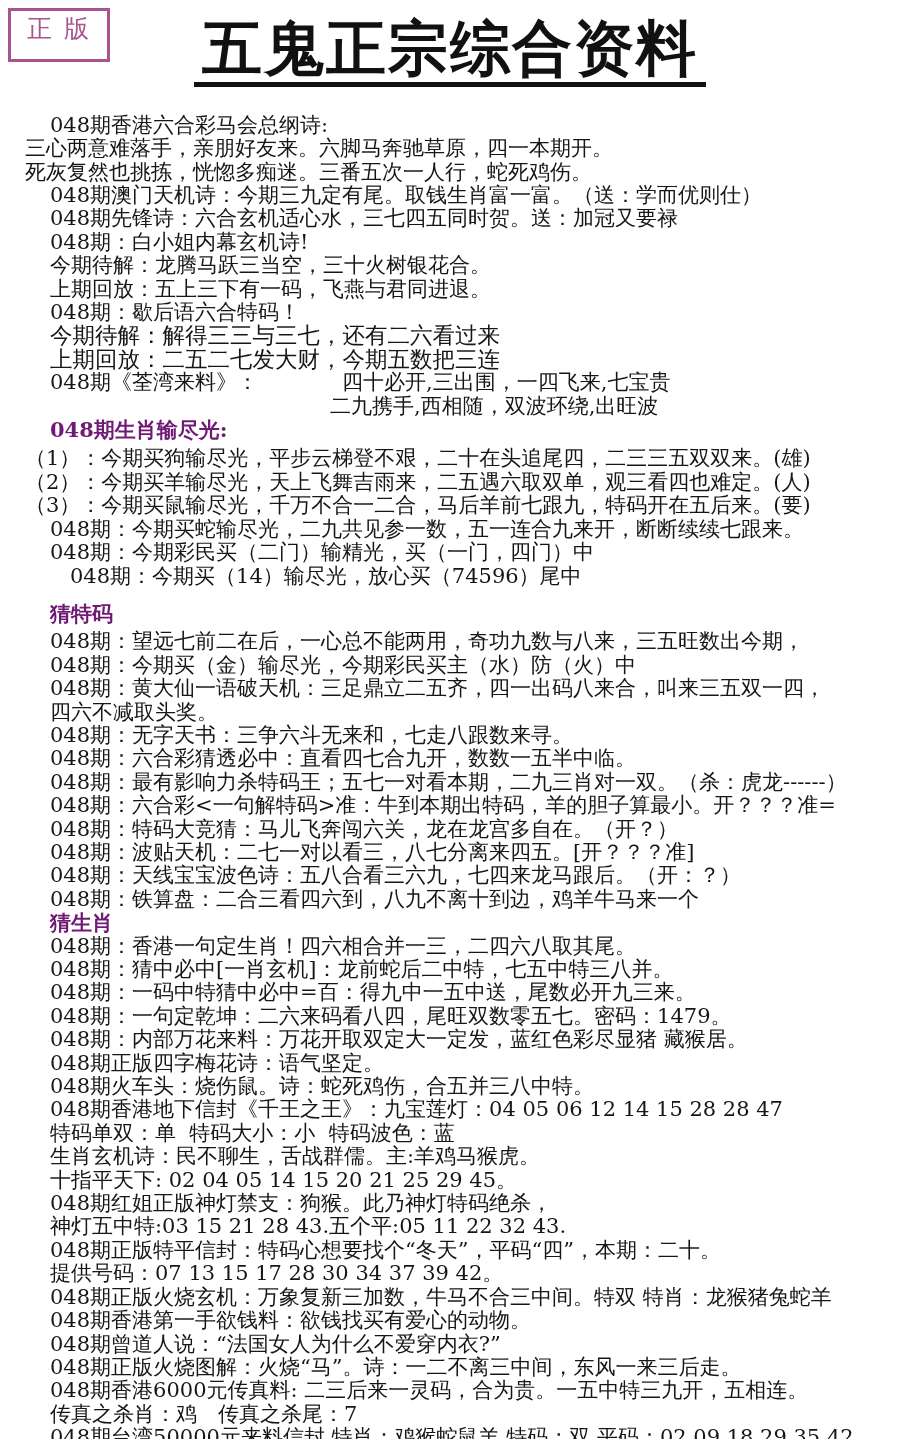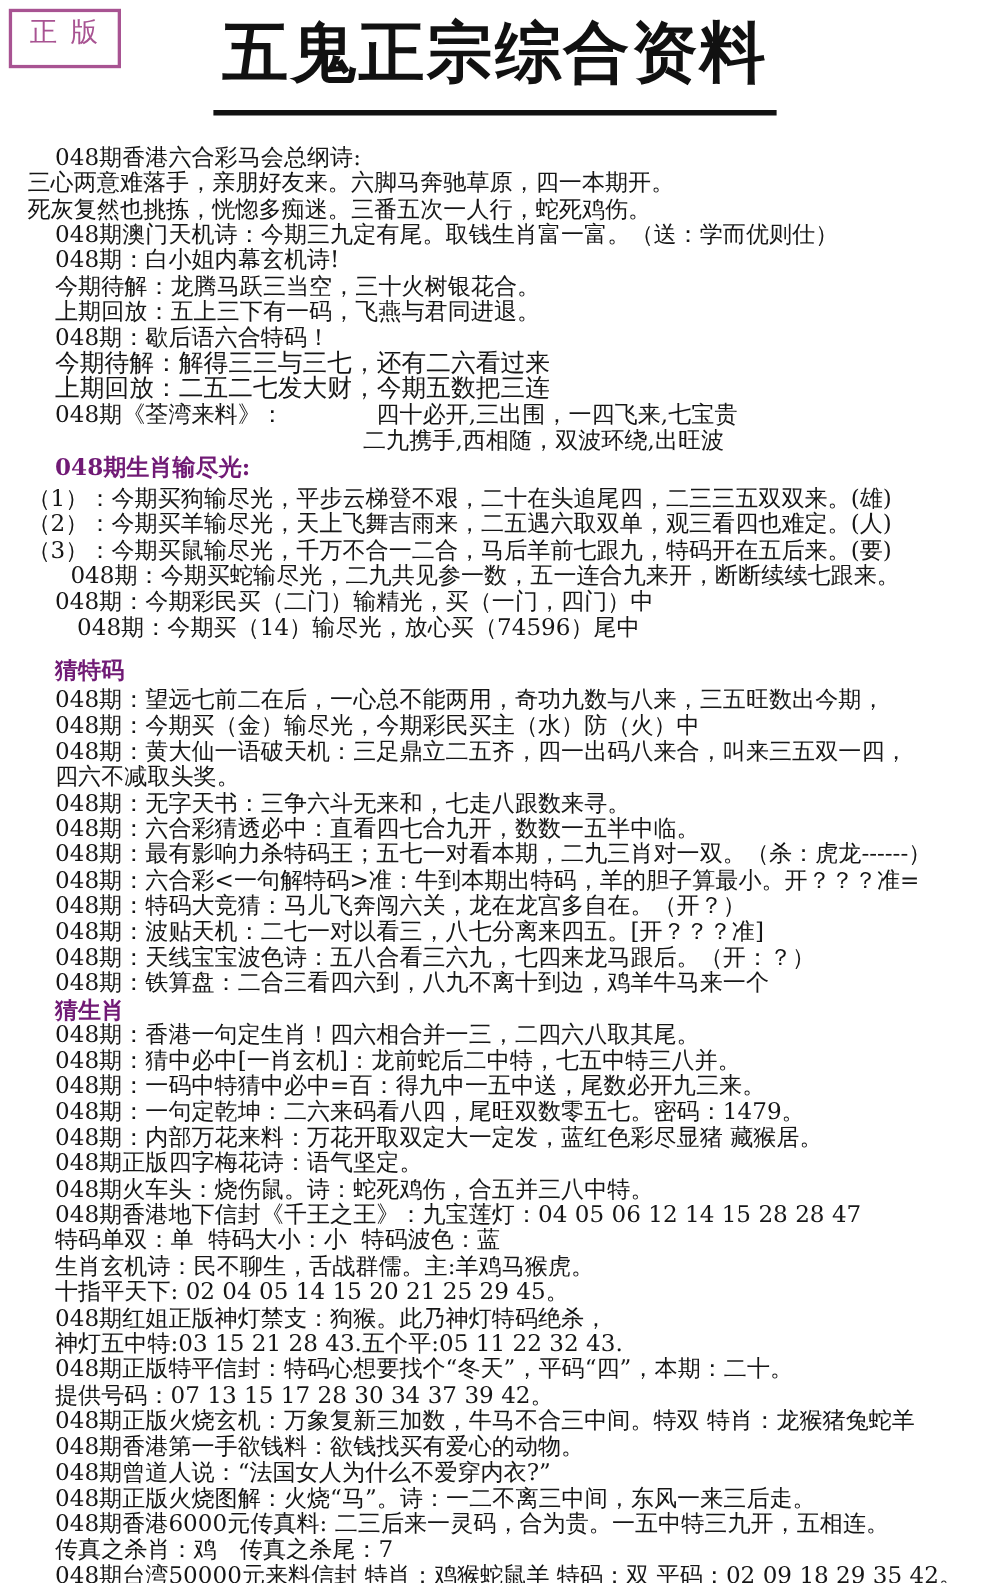--- a/index.html
+++ b/index.html
@@ -23,21 +23,21 @@
   }
   .title-wrap{text-align:center;margin:0;padding-top:16px;}
   .title{
     display:inline-block;
     font-size:60px;
     font-weight:bold;
     letter-spacing:2px;
     line-height:1.08;
     color:#111111;
     border-bottom:5px solid #111111;
-    padding:0 8px 19px 8px;
+    padding:0 8px 1px 8px;
   }
   .content{padding:27px 0 0 50px;}
   .line{
     font-size:21px;
     line-height:23.4px;
     white-space:pre;
   }
   .red{color:#701a75;}
   .bold{font-weight:bold;}
   .lg{font-size:22.5px;}
@@ -49,33 +49,34 @@
 
 <div class="title-wrap">
   <span class="title">五鬼正宗综合资料</span>
 </div>
 
 <div class="content">
     <div class="line">048期香港六合彩马会总纲诗:</div>
     <div class="line" style="margin-left: -25px;">三心两意难落手，亲朋好友来。六脚马奔驰草原，四一本期开。</div>
     <div class="line" style="margin-left: -25px;">死灰复然也挑拣，恍惚多痴迷。三番五次一人行，蛇死鸡伤。</div>
     <div class="line">048期澳门天机诗：今期三九定有尾。取钱生肖富一富。（送：学而优则仕）</div>
+    <div class="line">048期先锋诗：六合玄机适心水，三七四五同时贺。送：加冠又要禄</div>
     <div class="line">048期：白小姐内幕玄机诗!</div>
     <div class="line">今期待解：龙腾马跃三当空，三十火树银花合。</div>
     <div class="line">上期回放：五上三下有一码，飞燕与君同进退。</div>
     <div class="line">048期：歇后语六合特码！</div>
     <div class="line lg">今期待解：解得三三与三七，还有二六看过来</div>
     <div class="line lg">上期回放：二五二七发大财，今期五数把三连</div>
     <div class="line">048期《荃湾来料》：　　　　四十必开,三出围，一四飞来,七宝贵</div>
     <div class="line" style="margin-left: 280px;">二九携手,西相随，双波环绕,出旺波</div>
     <div class="line red bold">048期生肖输尽光:</div>
     <div class="line" style="margin-left: -25px; margin-top: 6px;">（1）：今期买狗输尽光，平步云梯登不艰，二十在头追尾四，二三三五双双来。(雄)</div>
     <div class="line" style="margin-left: -25px;">（2）：今期买羊输尽光，天上飞舞吉雨来，二五遇六取双单，观三看四也难定。(人)</div>
     <div class="line" style="margin-left: -25px;">（3）：今期买鼠输尽光，千万不合一二合，马后羊前七跟九，特码开在五后来。(要)</div>
-    <div class="line" style="margin-left: 14px;">048期：今期买蛇输尽光，二九共见参一数，五一连合九来开，断断续续七跟来。</div>
+    <div class="line" style="">048期：今期买蛇输尽光，二九共见参一数，五一连合九来开，断断续续七跟来。</div>
     <div class="line" style="margin-left: 0;">048期：今期彩民买（二门）输精光，买（一门，四门）中</div>
     <div class="line" style="margin-left: 20px;">048期：今期买（14）输尽光，放心买（74596）尾中</div>
     <div class="line red bold" style="margin-top: 14px;">猜特码</div>
     <div class="line" style="margin-top: 5px;">048期：望远七前二在后，一心总不能两用，奇功九数与八来，三五旺数出今期，</div>
     <div class="line">048期：今期买（金）输尽光，今期彩民买主（水）防（火）中</div>
     <div class="line">048期：黄大仙一语破天机：三足鼎立二五齐，四一出码八来合，叫来三五双一四，</div>
     <div class="line">四六不减取头奖。</div>
     <div class="line">048期：无字天书：三争六斗无来和，七走八跟数来寻。</div>
     <div class="line">048期：六合彩猜透必中：直看四七合九开，数数一五半中临。</div>
     <div class="line">048期：最有影响力杀特码王；五七一对看本期，二九三肖对一双。（杀：虎龙------）</div>

